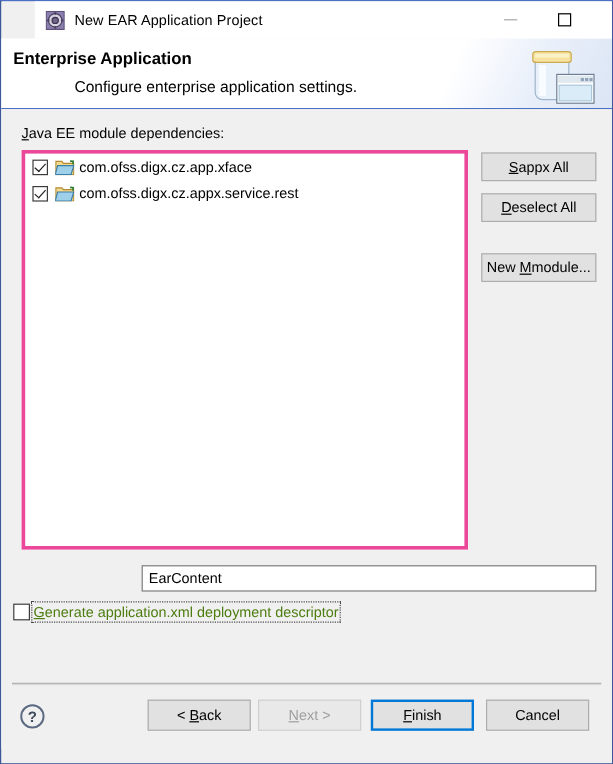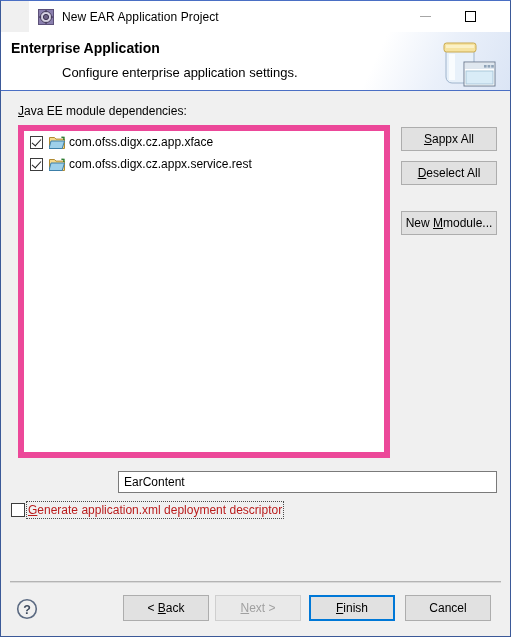--- a/index.html
+++ b/index.html
@@ -129,39 +129,39 @@
     width: 100%;
     height: 1px;
     background: #4a6fc4;
   }
 
   
   .body {
     position: absolute;
     left: 0; top: 90px;
     width: 100%;
-    bottom: 0;
+    bottom: 12px;
     background: #f0f0f0;
   }
 
   .field-label {
     position: absolute;
     font-size: 12px;
     color: #000000;
     white-space: nowrap;
   }
   .mn { text-decoration: underline; text-underline-offset: 1px; }
 
   .listbox {
     position: absolute;
     left: 17px; top: 34px;
     width: 372px;
     height: 333px;
     background: #ffffff;
-    border: 6px solid #ec4899;
+    border: 3px solid #ec4899;
     box-sizing: border-box;
     overflow: hidden;
   }
   .list-item {
     display: flex;
     align-items: center;
     height: 22px;
     padding-left: 6px;
     font-size: 12px;
     color: #000000;
@@ -234,21 +234,21 @@
   }
   .gen-chk {
     width: 14px; height: 14px;
     box-sizing: border-box;
     border: 1px solid #3c3c3c;
     background: #ffffff;
     flex: none;
   }
   .gen-label {
     font-size: 12px;
-    color: #b91c1c;
+    color: #4d7c0f;
     margin-left: 1px;
     padding: 1px 1px 1px 1px;
     border: 1px dotted #4a4a4a;
     white-space: nowrap;
   }
 
   
   .footer-rule {
     position: absolute;
     left: 9px; bottom: 53px;

